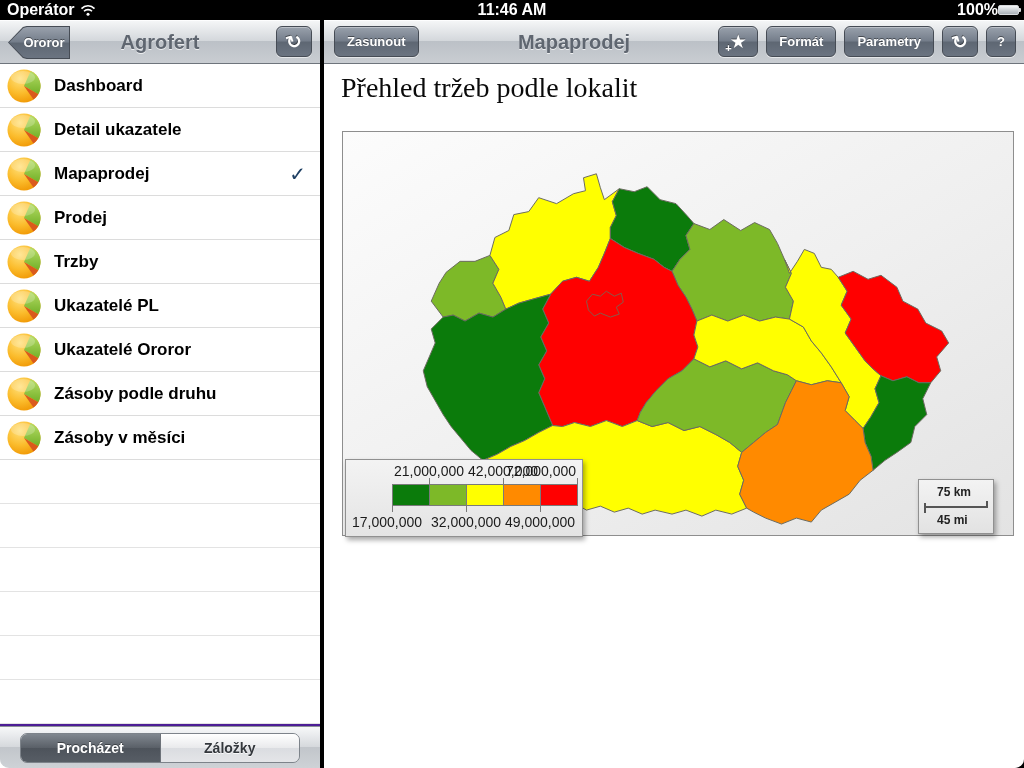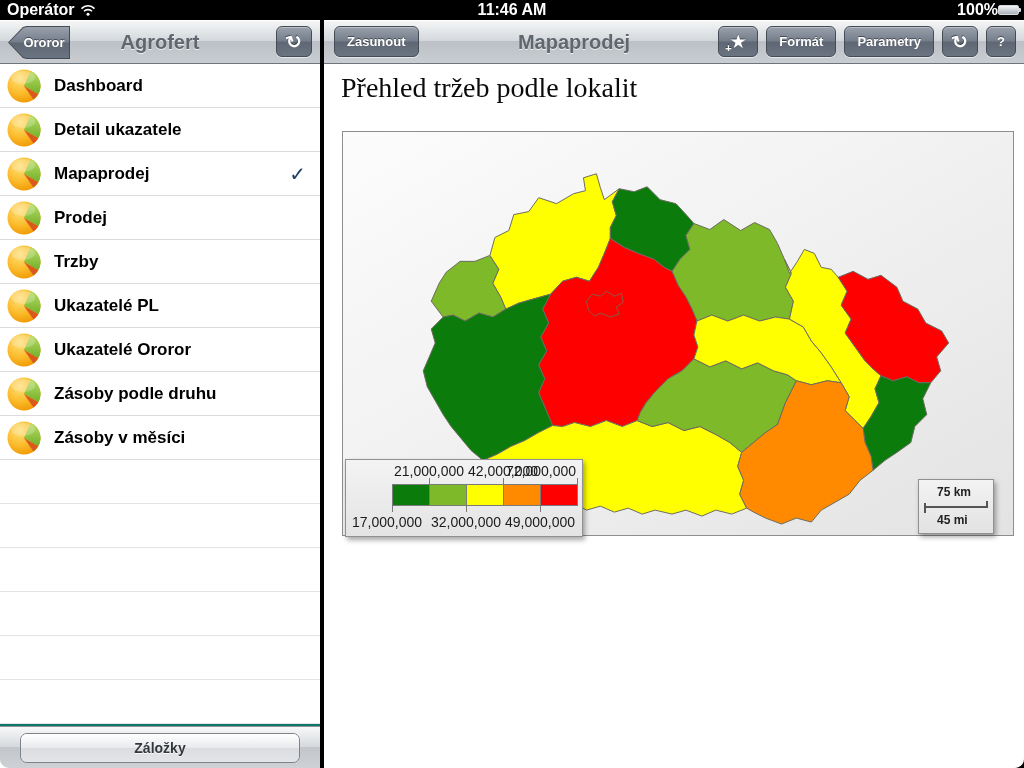--- a/index.html
+++ b/index.html
@@ -44,21 +44,21 @@
                 clip-path:polygon(0 50%,24% 3%,30% 0,100% 0,100% 100%,30% 100%,24% 97%);
                 background:linear-gradient(180deg,#99a1ac 0%,#757e8b 47%,#5e6773 53%,#6b7481 100%);
                 display:flex; align-items:center; justify-content:center; padding-left:10px;
                 color:#fff; font-size:13px; font-weight:bold; text-shadow:0 -1px 0 rgba(0,0,0,.45); }
   .icon-btn { padding:0; width:36px; }
   .refresh-glyph { font-size:19px; font-weight:bold; line-height:1; transform:rotate(-18deg); }
   .star-btn { width:40px; position:relative; font-size:19px; }
   .star-plus { position:absolute; left:6px; bottom:2px; font-size:11px; line-height:1; }
 
   
-  .list { position:absolute; left:0; top:44px; right:0; bottom:42px; background:#0f766e; overflow:hidden; }
+  .list { position:absolute; left:0; top:44px; right:0; bottom:42px; background:#4c1d95; overflow:hidden; }
   .row { position:relative; height:44px; display:flex; align-items:center;
          border-bottom:1px solid #dcdcdc; background:#fff; }
   .row .pie { margin-left:6px; width:36px; height:36px; flex:0 0 36px; }
   .row .lbl { margin-left:12px; font-size:17px; font-weight:bold; color:#000; }
   .row .check { position:absolute; right:14px; font-size:20px; font-weight:bold; color:#1e3f63; }
   .empty-row { height:44px; border-bottom:1px solid #e3e3e3; background:#fff; }
 
   
   .side-toolbar { position:absolute; left:0; right:0; bottom:0; height:42px;
                   background:linear-gradient(180deg,#f7f8f9 0%,#d5d8dc 49%,#c2c6cb 50%,#ced2d6 100%);
@@ -229,20 +229,21 @@
       <div class="empty-row"></div>
       <div class="empty-row"></div>
       <div class="empty-row"></div>
       <div class="empty-row"></div>
       <div class="empty-row"></div>
       <div class="empty-row"></div>
     </div>
 
     <div class="side-toolbar">
       <div class="seg">
+        <div class="seg-btn seg-on">Procházet</div>
         <div class="seg-btn seg-off">Záložky</div>
       </div>
     </div>
   </div>
 
   <div class="divider"></div>
 
   <div class="content">
     <div class="nav-bar">
       <div class="btn" style="position:absolute; left:10px; top:6px;">Zasunout</div>

